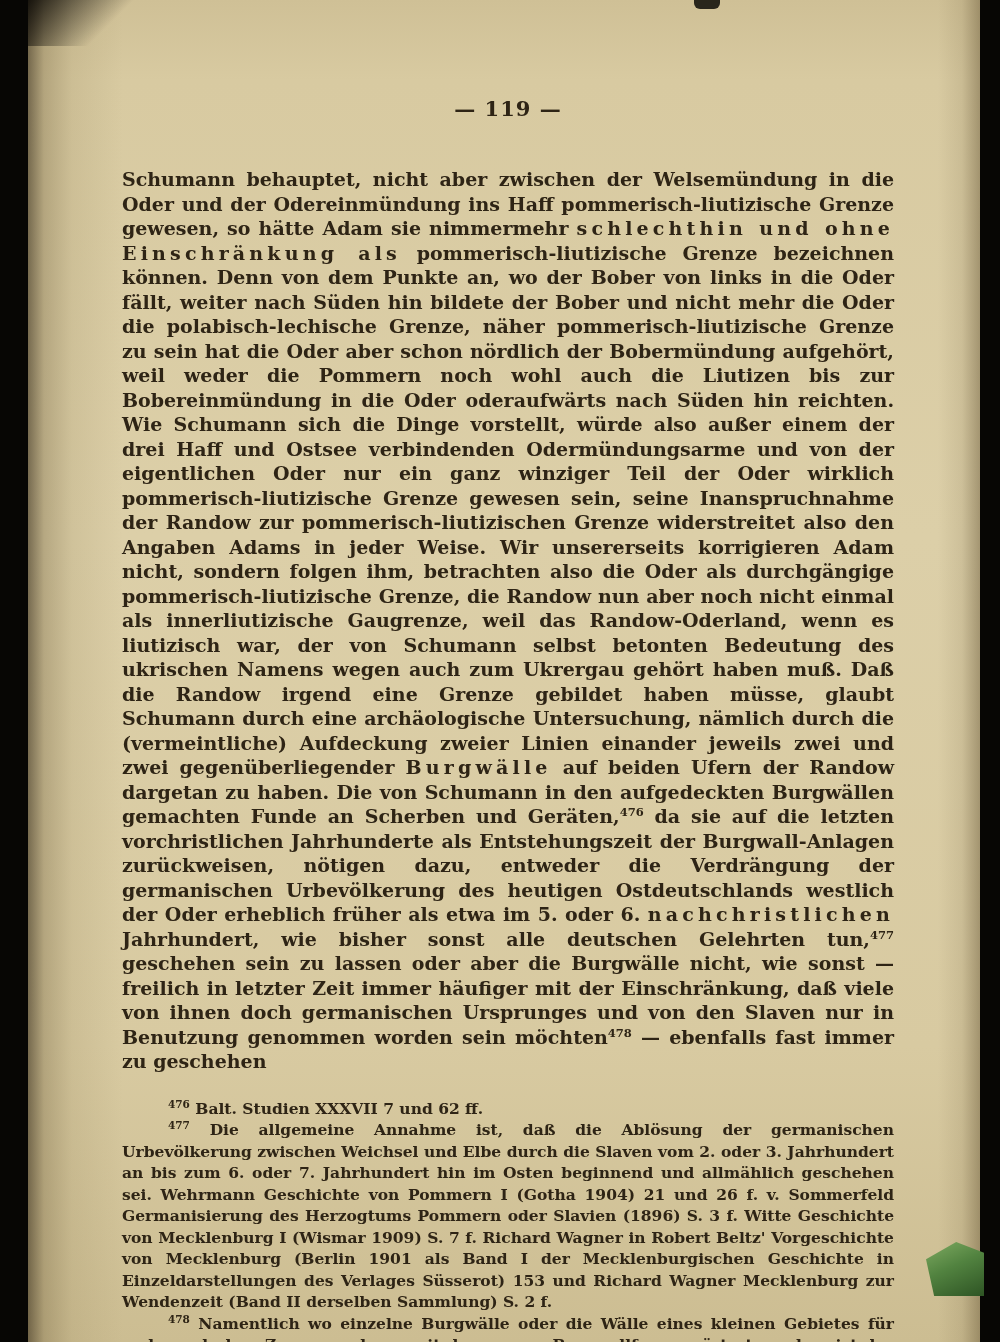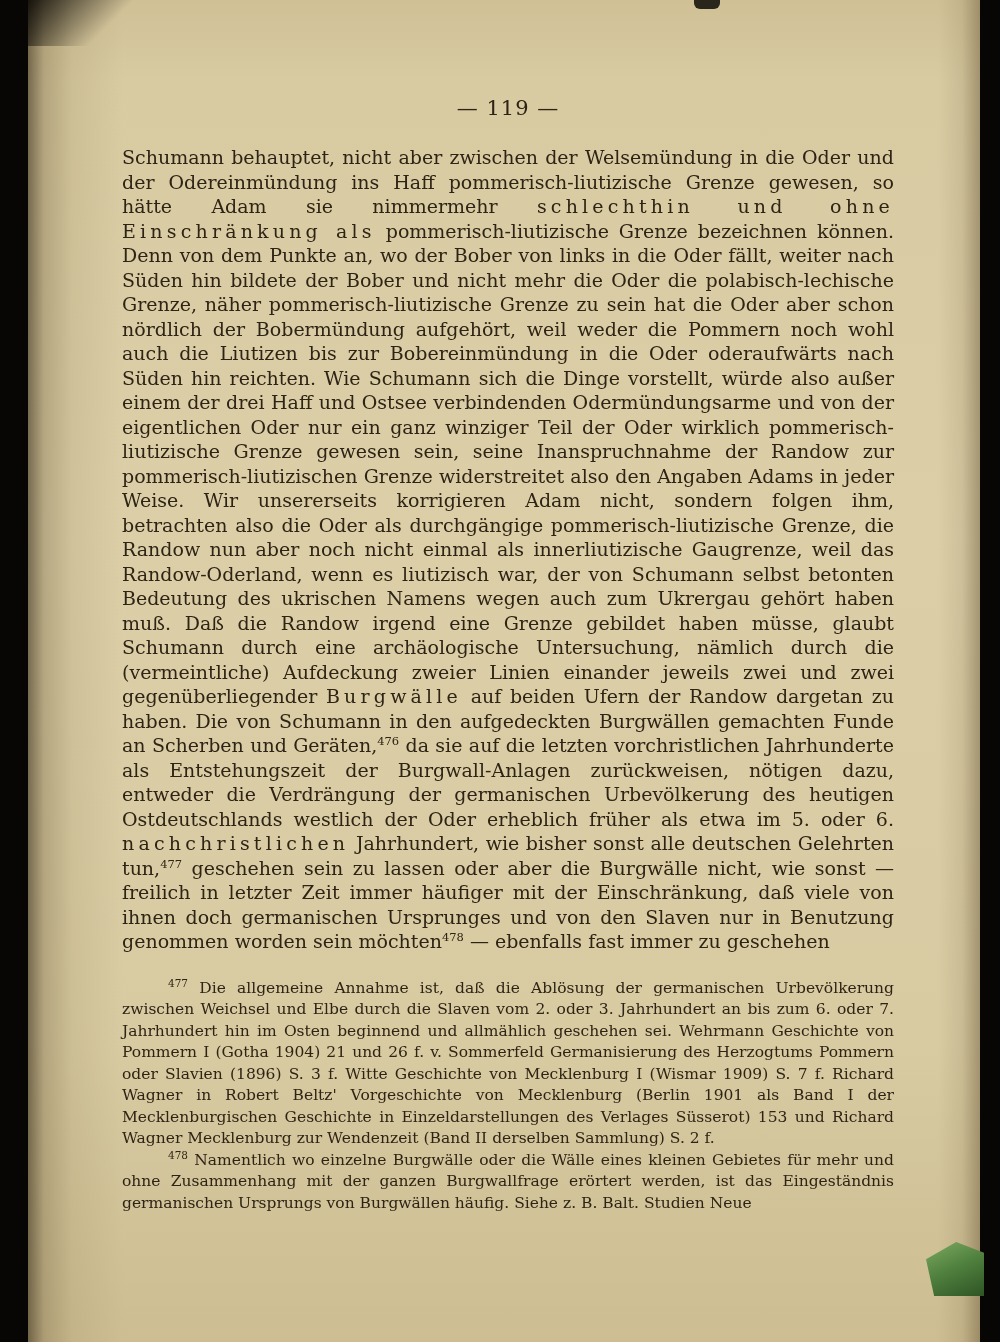--- a/index.html
+++ b/index.html
@@ -1,15 +1,15 @@
 <!DOCTYPE html>
 <html><head>
 <meta charset="utf-8">
 <style>
-  * { margin:0; padding:0; box-sizing:border-box; }
+  * { margin:0; padding:0; box-sizing:border-box;font-weight:bold; }
   html,body { width:1000px; height:1342px; }
   body {
     background:#070604;
     font-family:"DejaVu Serif","Liberation Serif",serif;
     overflow:hidden;
   }
   .scan {
     position:relative; width:1000px; height:1342px;
     background:#070604; overflow:hidden;
   }
@@ -35,21 +35,21 @@
   }
   .content {
     position:absolute; left:94px; top:0; width:772px;
     color:#2e2415;
   }
   .pagenum {
     margin-top:96px; text-align:center;
     font-size:21px; letter-spacing:1px; color:#2e2415;
   }
   .bodytext {
-    margin-top:25px;
+    margin-top:46px;
     font-size:19px; line-height:24.5px;
     text-align:justify; text-justify:inter-word;
   }
   .sperr { letter-spacing:0.22em; }
   sup.ref {
     font-size:11.5px; vertical-align:super; line-height:0;
   }
   .footnotes {
     margin-top:24px;
     font-size:15.5px; line-height:21.5px;
@@ -69,20 +69,21 @@
   <div class="page">
 
     <div class="content">
 
       <div class="pagenum">— 119 —</div>
 
       <p class="bodytext"><span>Schumann behauptet, nicht aber zwischen der Welsemündung in die Oder und der Odereinmündung ins Haff pommerisch-liutizische Grenze gewesen, so hätte Adam sie nimmermehr </span><span class="sperr">schlechthin und ohne Einschränkung als</span><span> pommerisch-liutizische Grenze bezeichnen können. Denn von dem Punkte an, wo der Bober von links in die Oder fällt, weiter nach Süden hin bildete der Bober und nicht mehr die Oder die polabisch-lechische Grenze, näher pommerisch-liutizische Grenze zu sein hat die Oder aber schon nördlich der Bobermündung aufgehört, weil weder die Pommern noch wohl auch die Liutizen bis zur Bobereinmündung in die Oder oderaufwärts nach Süden hin reichten. Wie Schumann sich die Dinge vorstellt, würde also außer einem der drei Haff und Ostsee verbindenden Odermündungsarme und von der eigentlichen Oder nur ein ganz winziger Teil der Oder wirklich pommerisch-liutizische Grenze gewesen sein, seine Inanspruchnahme der Randow zur pommerisch-liutizischen Grenze widerstreitet also den Angaben Adams in jeder Weise. Wir unsererseits korrigieren Adam nicht, sondern folgen ihm, betrachten also die Oder als durchgängige pommerisch-liutizische Grenze, die Randow nun aber noch nicht einmal als innerliutizische Gaugrenze, weil das Randow-Oderland, wenn es liutizisch war, der von Schumann selbst betonten Bedeutung des ukrischen Namens wegen auch zum Ukrergau gehört haben muß. Daß die Randow irgend eine Grenze gebildet haben müsse, glaubt Schumann durch eine archäologische Untersuchung, nämlich durch die (vermeintliche) Aufdeckung zweier Linien einander jeweils zwei und zwei gegenüberliegender </span><span class="sperr">Burgwälle</span><span> auf beiden Ufern der Randow dargetan zu haben. Die von Schumann in den aufgedeckten Burgwällen gemachten Funde an Scherben und Geräten,</span><sup class="ref">476</sup><span> da sie auf die letzten vorchristlichen Jahrhunderte als Entstehungszeit der Burgwall-Anlagen zurückweisen, nötigen dazu, entweder die Verdrängung der germanischen Urbevölkerung des heutigen Ostdeutschlands westlich der Oder erheblich früher als etwa im 5. oder 6. </span><span class="sperr">nachchristlichen</span><span> Jahrhundert, wie bisher sonst alle deutschen Gelehrten tun,</span><sup class="ref">477</sup><span> geschehen sein zu lassen oder aber die Burgwälle nicht, wie sonst — freilich in letzter Zeit immer häufiger mit der Einschränkung, daß viele von ihnen doch germanischen Ursprunges und von den Slaven nur in Benutzung genommen worden sein möchten</span><sup class="ref">478</sup><span> — ebenfalls fast immer zu geschehen</span></p>
 
       <div class="footnotes">
 
+        <p class="footnote"><sup class="fnmarker">476</sup> <span class="fnbody">Balt. Studien XXXVII 7 und 62 ff.</span></p>
 
         <p class="footnote"><sup class="fnmarker">477</sup> <span class="fnbody">Die allgemeine Annahme ist, daß die Ablösung der germanischen Urbevölkerung zwischen Weichsel und Elbe durch die Slaven vom 2. oder 3. Jahrhundert an bis zum 6. oder 7. Jahrhundert hin im Osten beginnend und allmählich geschehen sei. Wehrmann Geschichte von Pommern I (Gotha 1904) 21 und 26 f. v. Sommerfeld Germanisierung des Herzogtums Pommern oder Slavien (1896) S. 3 f. Witte Geschichte von Mecklenburg I (Wismar 1909) S. 7 f. Richard Wagner in Robert Beltz' Vorgeschichte von Mecklenburg (Berlin 1901 als Band I der Mecklenburgischen Geschichte in Einzeldarstellungen des Verlages Süsserot) 153 und Richard Wagner Mecklenburg zur Wendenzeit (Band II derselben Sammlung) S. 2 f.</span></p>
 
         <p class="footnote"><sup class="fnmarker">478</sup> <span class="fnbody">Namentlich wo einzelne Burgwälle oder die Wälle eines kleinen Gebietes für mehr und ohne Zusammenhang mit der ganzen Burgwallfrage erörtert werden, ist das Eingeständnis germanischen Ursprungs von Burgwällen häufig. Siehe z. B. Balt. Studien Neue</span></p>
 
       </div>
 
     </div>
 
   </div>

